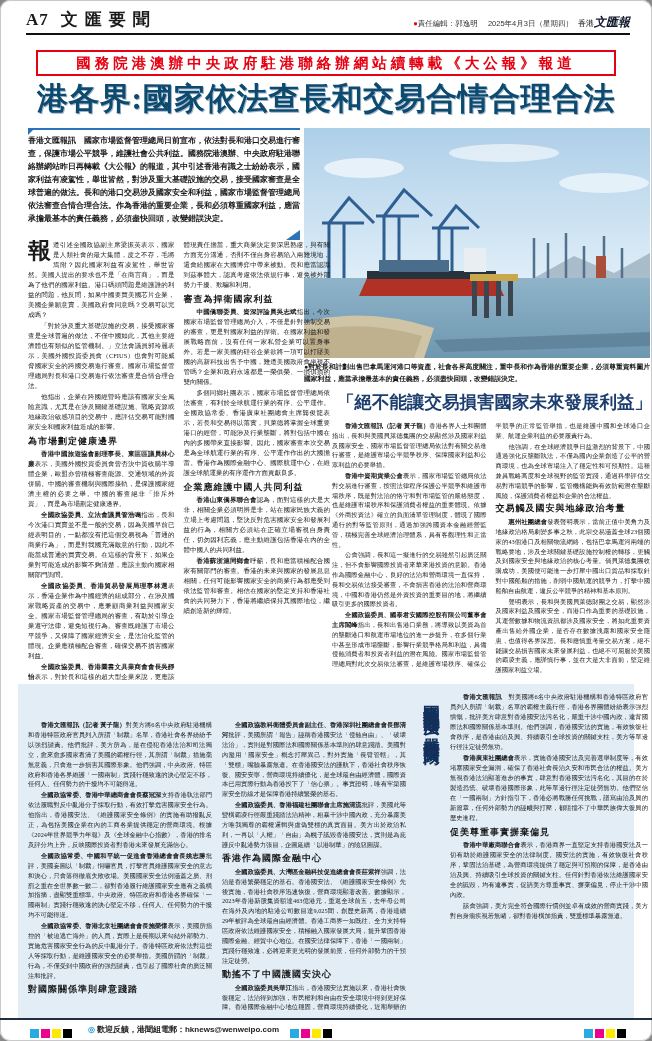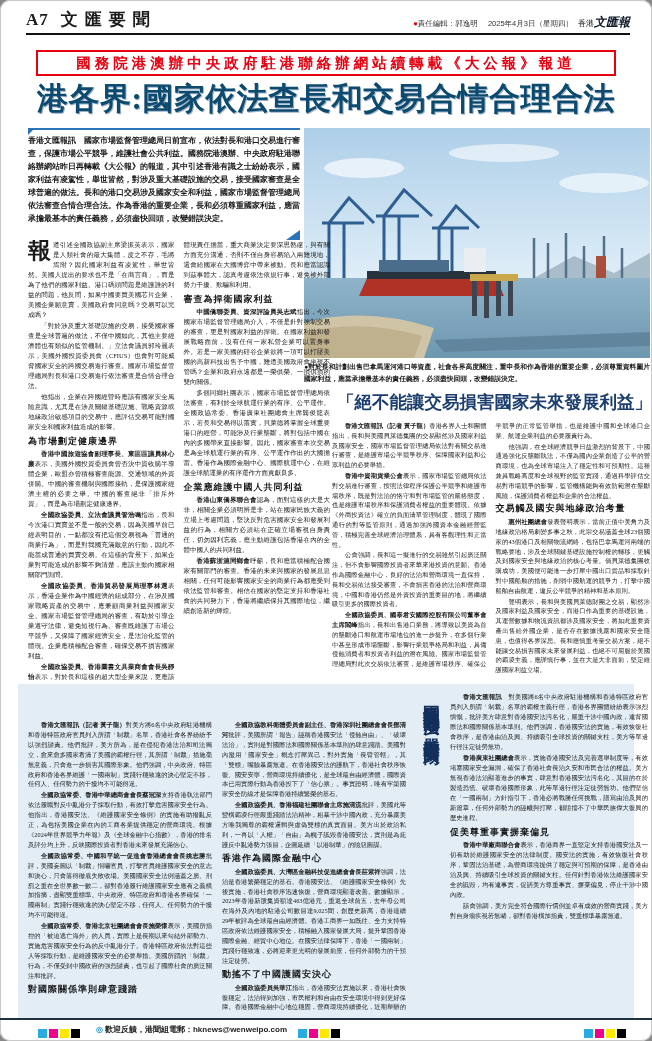--- a/index.html
+++ b/index.html
@@ -50,21 +50,21 @@
   .blhead{position:absolute;left:28px;top:690px;width:380px;height:28px;color:#13305c;font-weight:900;
           font-size:21px;white-space:nowrap;overflow:hidden;}
   .body-bottomleft{position:absolute;left:28px;top:720px;width:378px;height:294px;column-count:2;column-gap:10px;
                    font-size:6.3px;line-height:9.9px;}
   .vhead{position:absolute;left:408px;top:692px;width:34px;height:322px;writing-mode:vertical-rl;
          color:#13305c;font-weight:900;font-size:16.5px;letter-spacing:1.5px;text-align:start;overflow:hidden;}
   .body-bottomright{position:absolute;left:450px;top:692px;width:198px;height:322px;column-count:1;
                     font-size:6.3px;line-height:10px;}
   
   .ftr-rule{position:absolute;left:0;right:0;top:1018px;border-top:2px solid #20303f;}
-  .ftr{position:absolute;left:0;right:0;top:1022px;height:16px;font-family:"Liberation Sans",sans-serif;margin-left:8px;}
+  .ftr{position:absolute;left:0;right:0;top:1022px;height:16px;font-family:"Liberation Sans",sans-serif;}
   .sq{display:inline-block;width:9px;height:9px;margin-right:2px;vertical-align:middle;}
   .cmyk{position:absolute;top:2px;}
   .cmyk.g1{left:30px;} .cmyk.g2{left:290px;} .cmyk.g3{right:24px;}
   .ftr-text{position:absolute;left:88px;top:2px;font-size:8px;font-weight:bold;color:#222;}
   .ftr-text .fb-icon{color:#1d9bd7;font-weight:bold;margin-right:2px;}
 </style>
 </head>
 <body>
 
 <div class="page">

